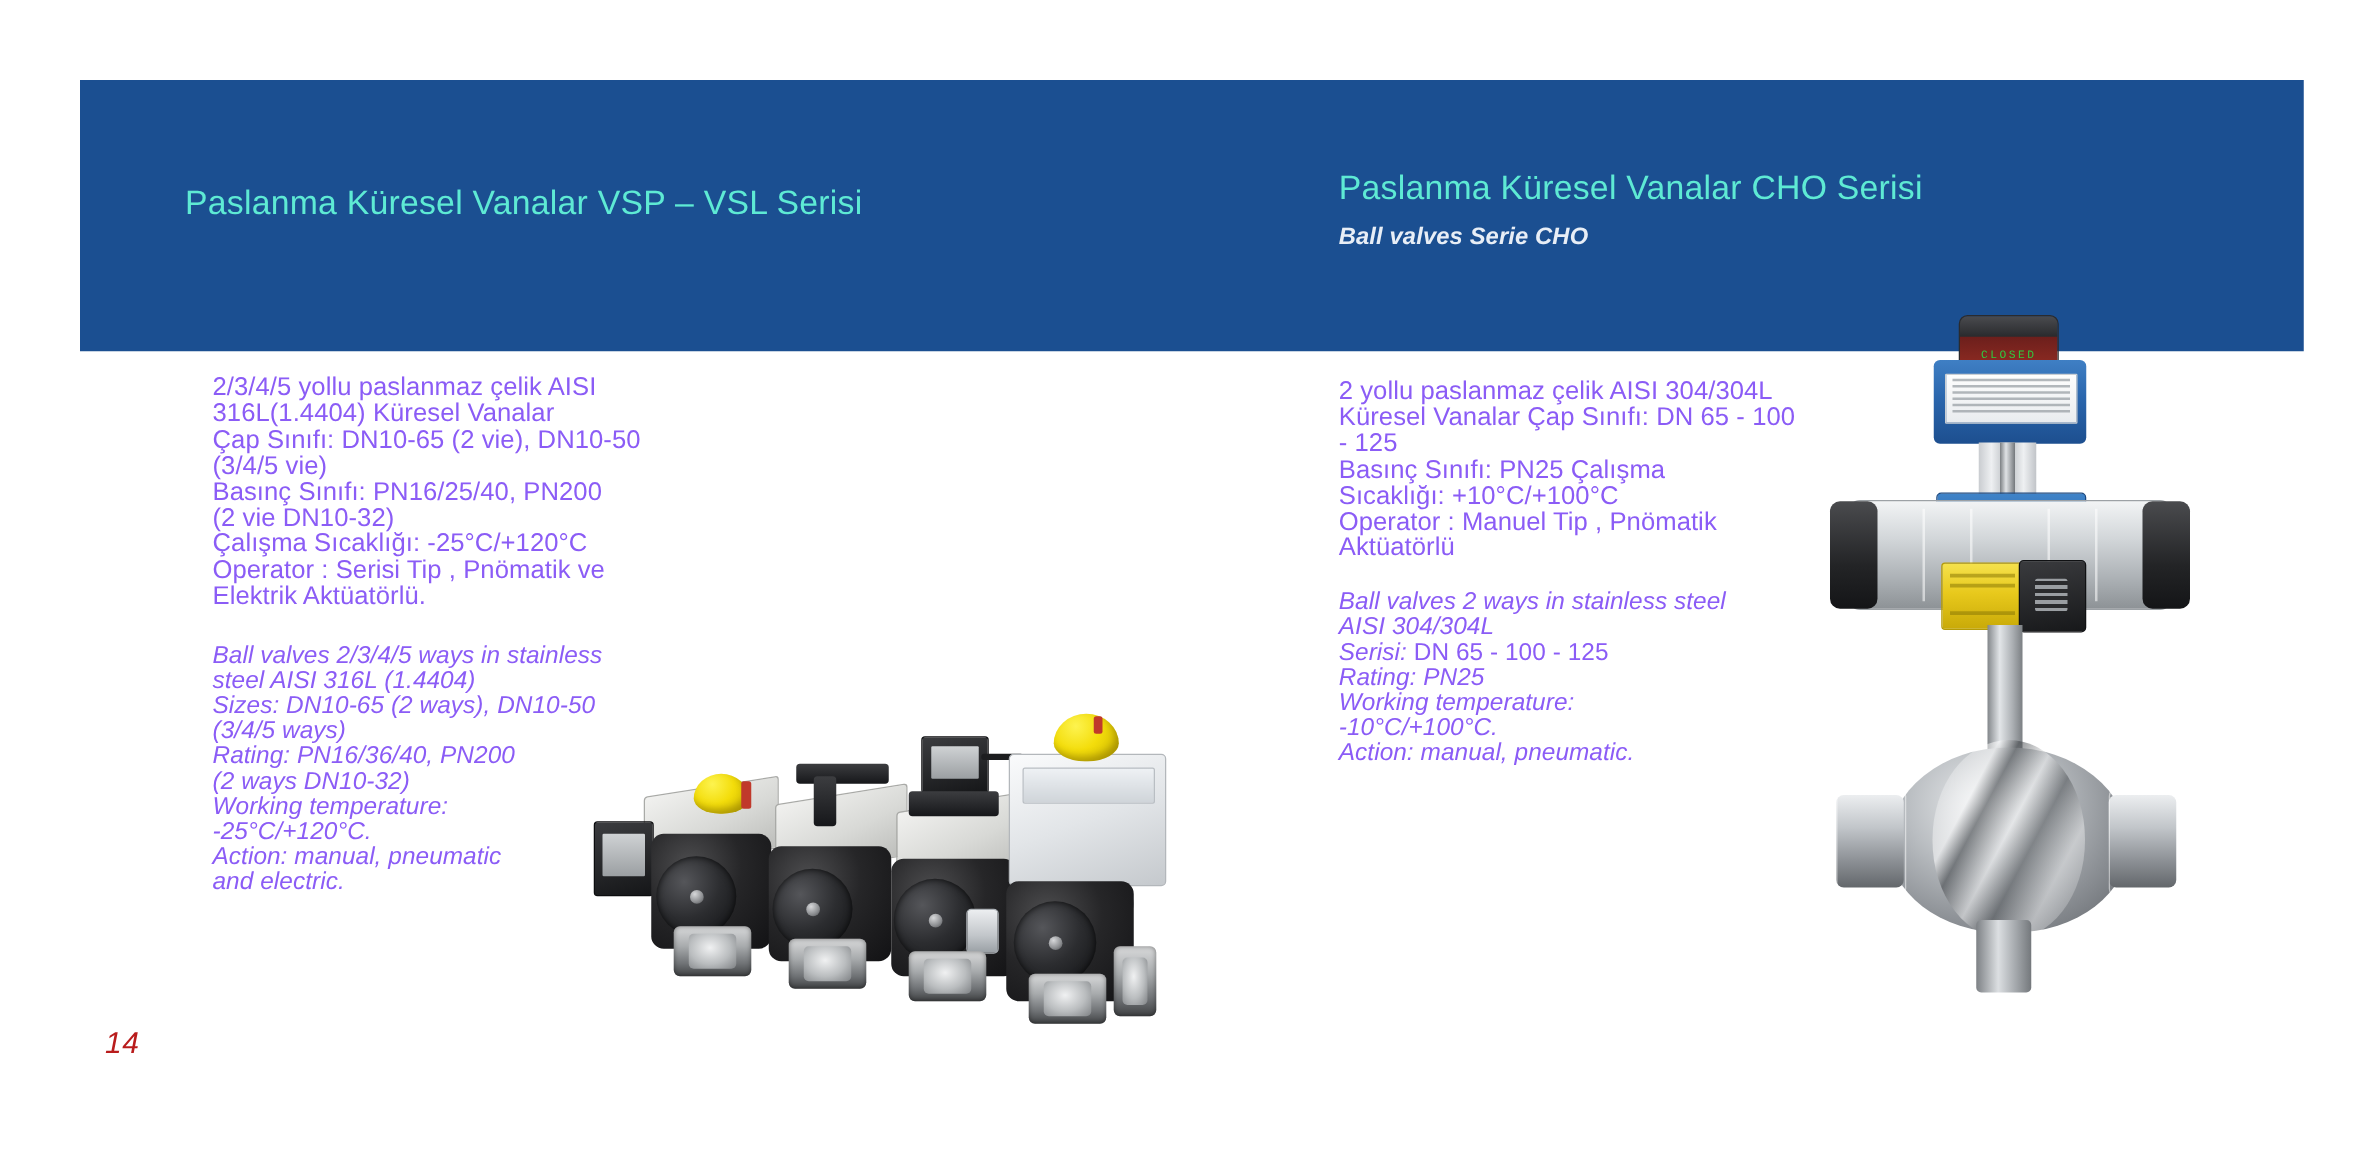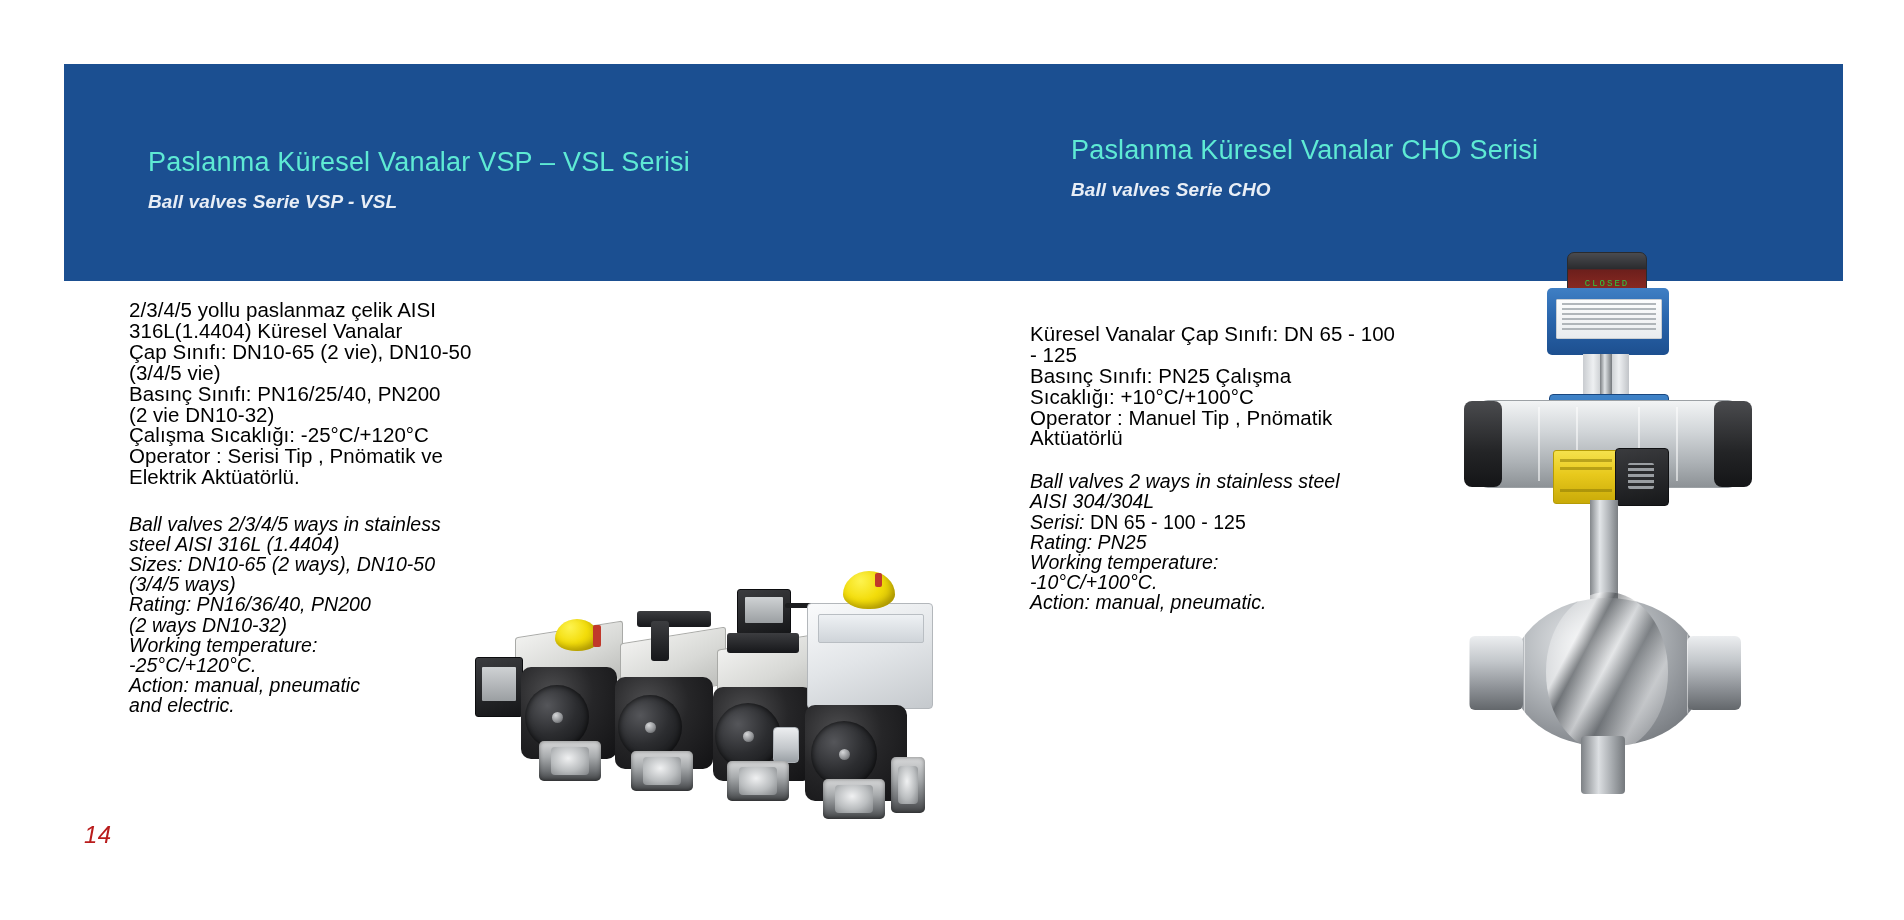--- a/index.html
+++ b/index.html
@@ -23,21 +23,21 @@
   .banner-title{
     color:#5eead4;font-size:27px;font-weight:400;letter-spacing:.2px;
     white-space:nowrap;line-height:1.25;
   }
   .banner-sub{
     color:#e8eef6;font-size:19px;font-style:italic;font-weight:700;
     white-space:nowrap;margin-top:11px;letter-spacing:.1px;
   }
 
   
-  .col{position:absolute;color:#000000;}
+  .col{position:absolute;color:#8b5cf6;margin-left:41px;}
   .col.left{left:129px;top:300px;width:390px;}
   .col.right{left:1030px;top:303px;width:368px;}
 
   .para{margin:0;}
   .para.tr{font-size:20.5px;line-height:1.02;letter-spacing:.05px;}
   .para.en{font-size:19.5px;line-height:1.03;font-style:italic;letter-spacing:.05px;}
   .col.right .para.tr{text-align:justify;}
   .gap{height:26px;}
   .gap-sm{height:22px;}
   .nonital{font-style:normal;}
@@ -145,21 +145,20 @@
 </style>
 </head>
 <body>
 
 <div class="page">
 
   <div class="banner">
 
     <div class="banner-col left">
       <div class="banner-title">Paslanma Küresel Vanalar VSP – VSL Serisi</div>
-      <div class="banner-sub">Ball valves Serie VSP - VSL</div>
     </div>
 
     <div class="banner-col right">
       <div class="banner-title">Paslanma Küresel Vanalar CHO Serisi</div>
       <div class="banner-sub">Ball valves Serie CHO</div>
     </div>
   </div>
 
   <div class="col left">
     <p class="para tr">
@@ -183,21 +182,21 @@
       <span>(2 ways DN10-32)</span><br>
       <span>Working temperature:</span><br>
       <span>-25°C/+120°C.</span><br>
       <span>Action: manual, pneumatic</span><br>
       <span>and electric.</span>
     </p>
   </div>
 
   <div class="col right">
     <p class="para tr">
-      <br>
+      <span>2 yollu paslanmaz çelik AISI 304/304L</span><br>
       <span>Küresel Vanalar Çap Sınıfı: DN 65 - 100</span><br>
       <span>- 125</span><br>
       <span>Basınç Sınıfı: PN25 Çalışma</span><br>
       <span>Sıcaklığı: +10°C/+100°C</span><br>
       <span>Operator : Manuel Tip , Pnömatik</span><br>
       <span>Aktüatörlü</span>
     </p>
     <div class="gap-sm"></div>
     <p class="para en">
       <span>Ball valves 2 ways in stainless steel</span><br>

